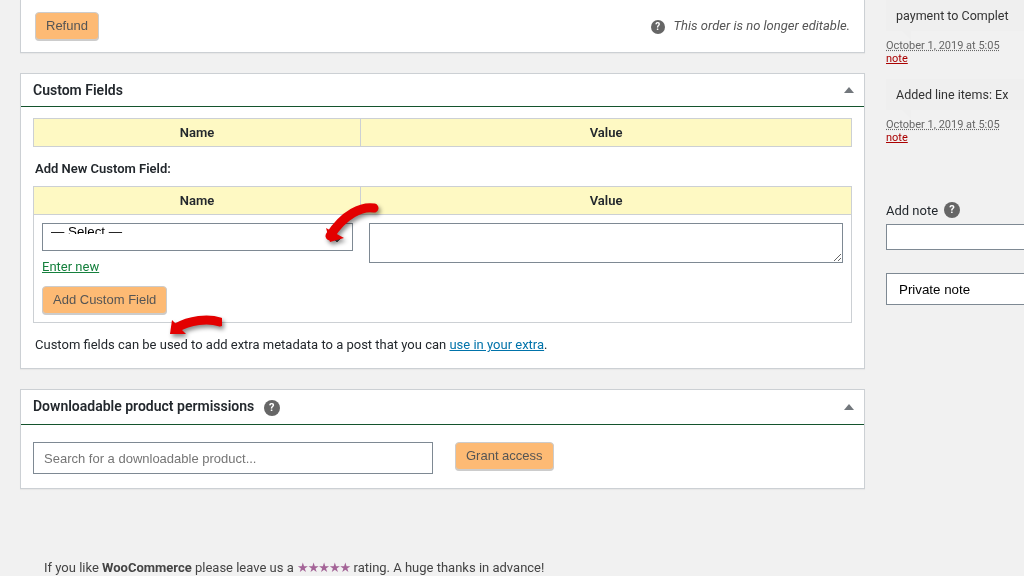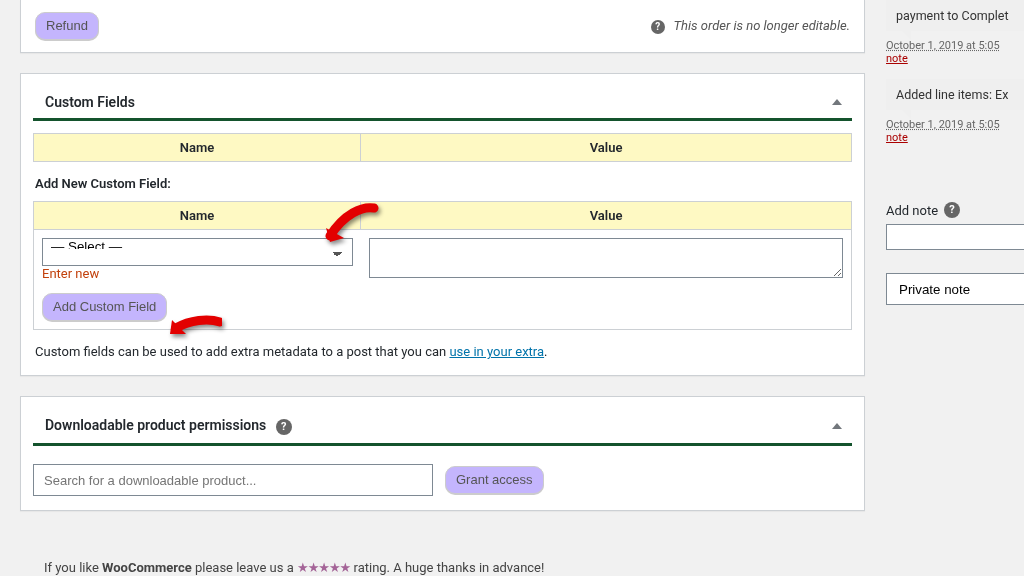--- a/index.html
+++ b/index.html
@@ -29,43 +29,43 @@
   .postbox {
     background: #fff;
     border: 1px solid #ccd0d4;
     box-shadow: 0 1px 1px rgba(0,0,0,.04);
     margin-bottom: 20px;
   }
   .postbox .hndle {
     font-size: 14px;
     font-weight: 600;
     padding: 8px 12px;
-    margin: 12px;
-    border-bottom: 3px solid #14532d;
+    margin: 0;
+    border-bottom: 1px solid #14532d;
     position: relative;
   }
   .postbox .inside {
     padding: 0 12px 12px 12px;
     margin-top: 11px;
   }
   .toggle-indicator {
     position: absolute;
     right: 10px;
     top: 50%;
     transform: translateY(-50%);
     width: 0; height: 0;
     border-left: 5px solid transparent;
     border-right: 5px solid transparent;
     border-bottom: 6px solid #72777c;
   }
   .button {
     display: inline-block;
-    background: #c4b5fd;
+    background: #fdba74;
     border: 1px solid #ccc;
-    border-radius: 10px;
+    border-radius: 4px;
     padding: 0 10px;
     height: 28px;
     line-height: 26px;
     font-size: 13px;
     color: #555;
     cursor: pointer;
     box-shadow: 0 1px 0 #ccc;
   }
   .order-top {
     background: #fff;
@@ -127,35 +127,36 @@
     background-size: 5px 5px, 5px 5px;
     background-repeat: no-repeat;
   }
   textarea.metavalue {
     width: 100%;
     height: 40px;
     border: 1px solid #7e8993;
     resize: vertical;
   }
   .enternew {
-    color: #c2410c;
+    color: #15803d;
     cursor: pointer;
     display: inline-block;
-    margin-top: 0;
+    margin-top: 8px;
+    text-decoration: underline;
   }
   .cf-desc {
     font-size: 13px;
     color: #23282d;
     margin: 14px 2px 4px 2px;
   }
   .cf-desc a { color: #0073aa; text-decoration: underline; }
   .dpp-row {
     display: flex;
-    gap: 12px;
-    align-items: center;
+    gap: 22px;
+    align-items: flex-start;
     padding: 6px 0 2px 0;
   }
   .dpp-row input[type=text] {
     flex: 1;
     height: 32px;
     padding: 0 10px;
     border: 1px solid #7e8993;
     font-size: 13px;
     max-width: 400px;
   }

